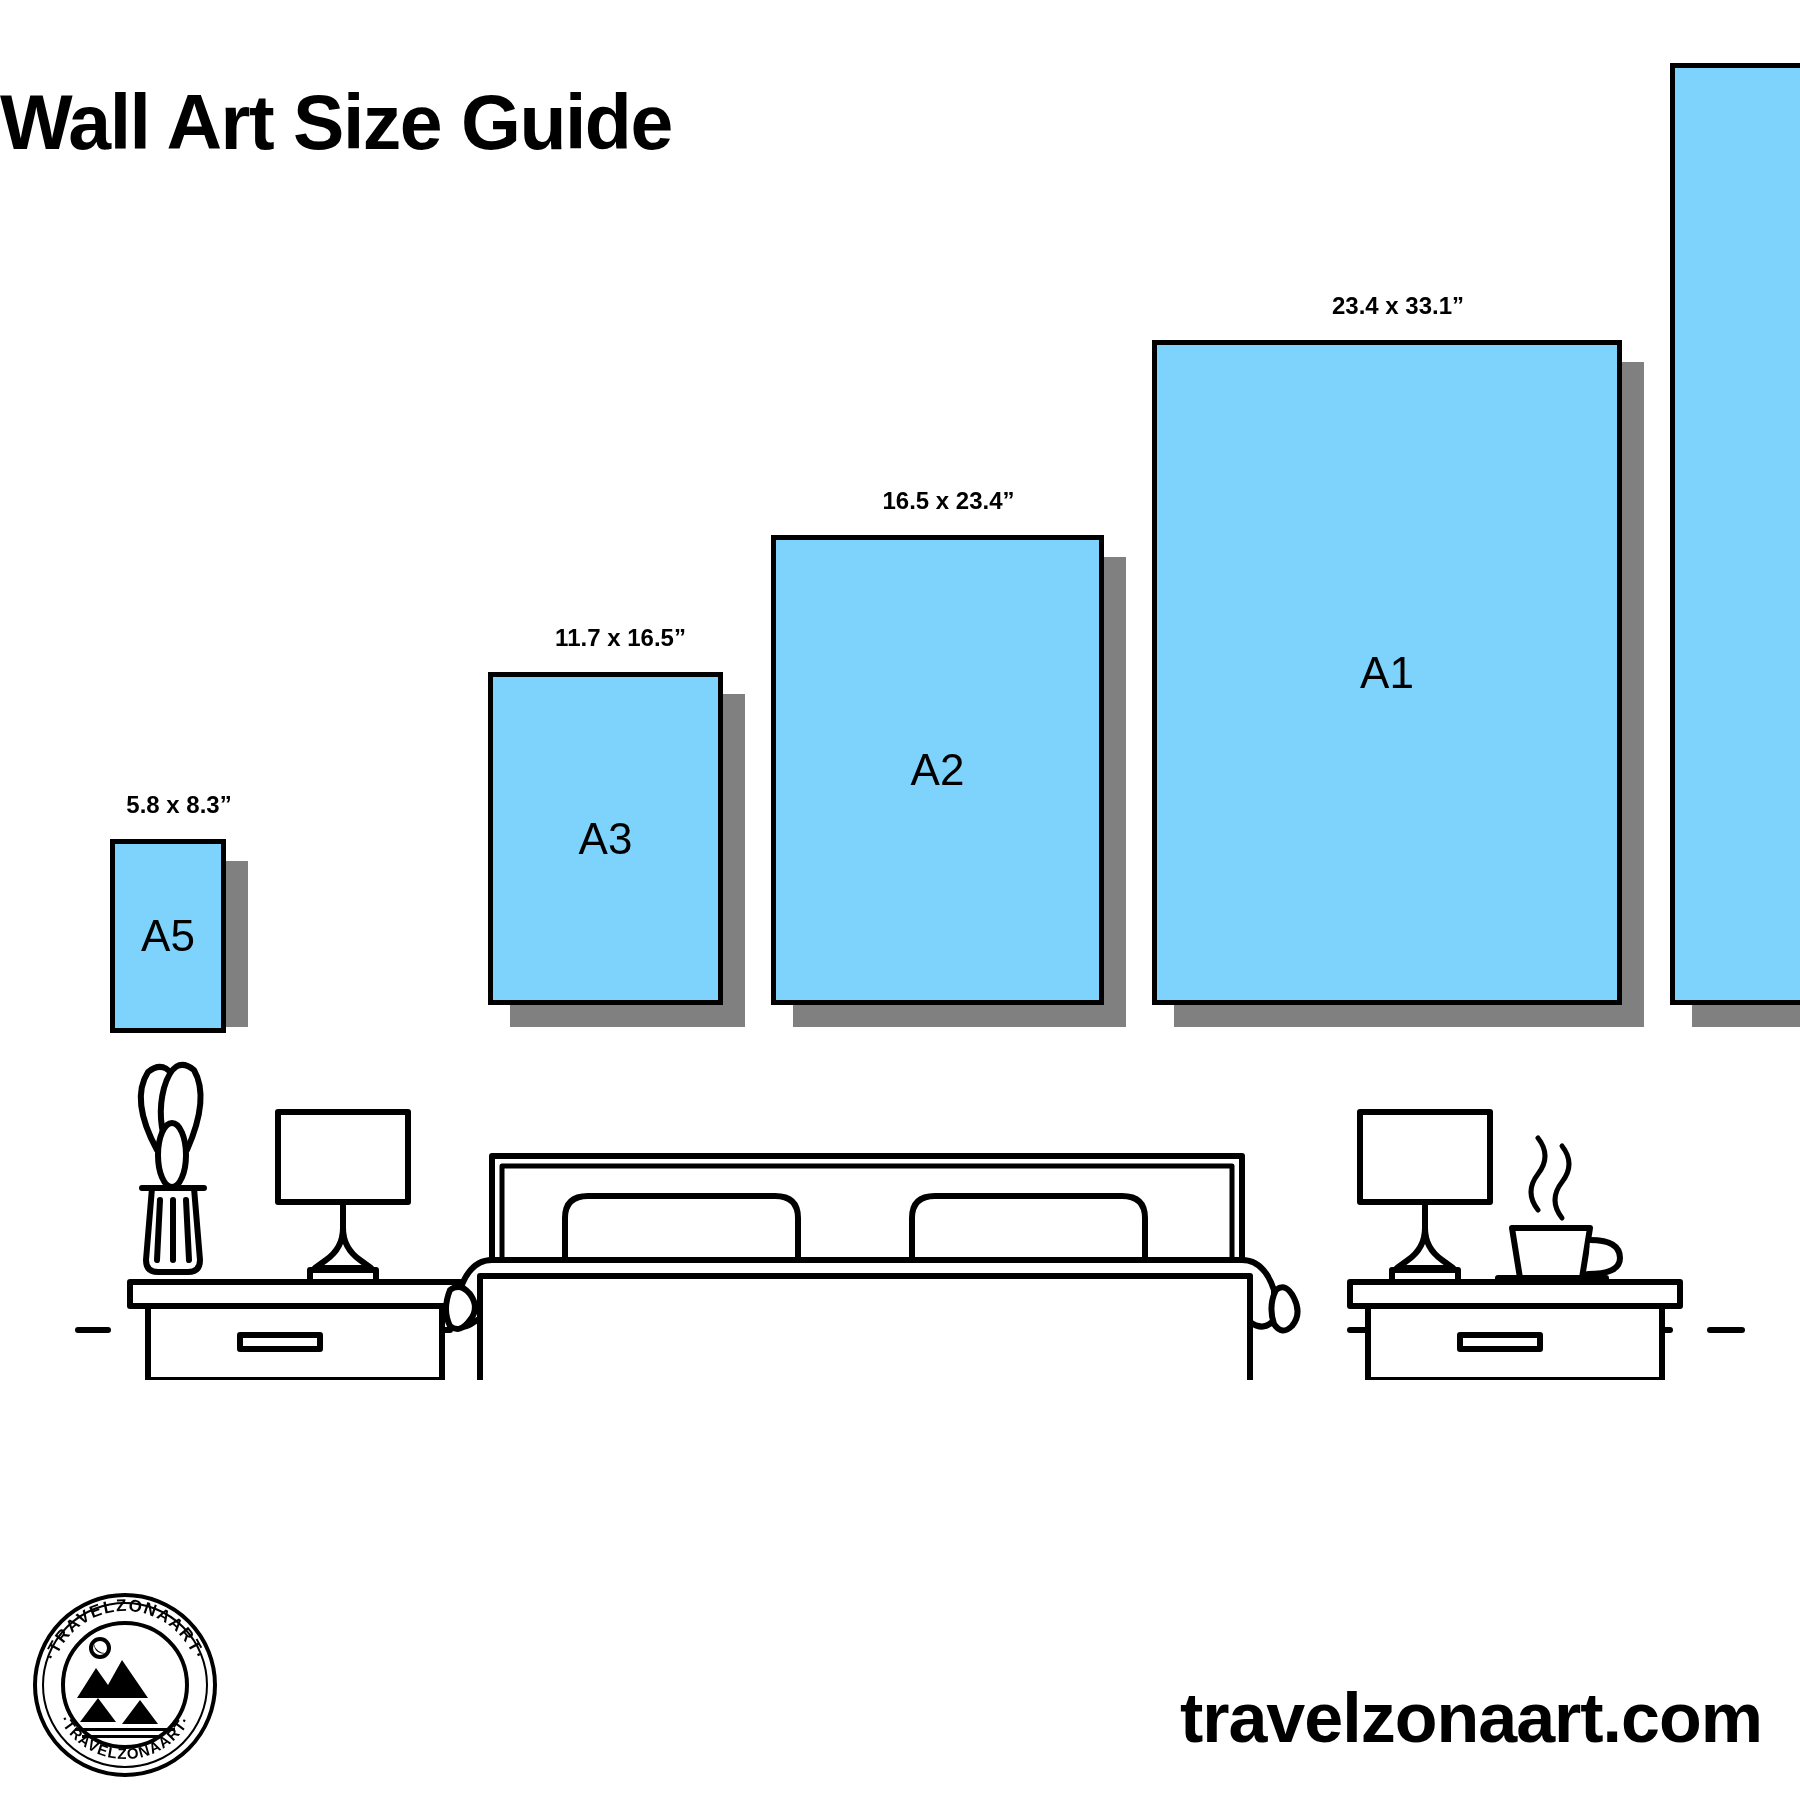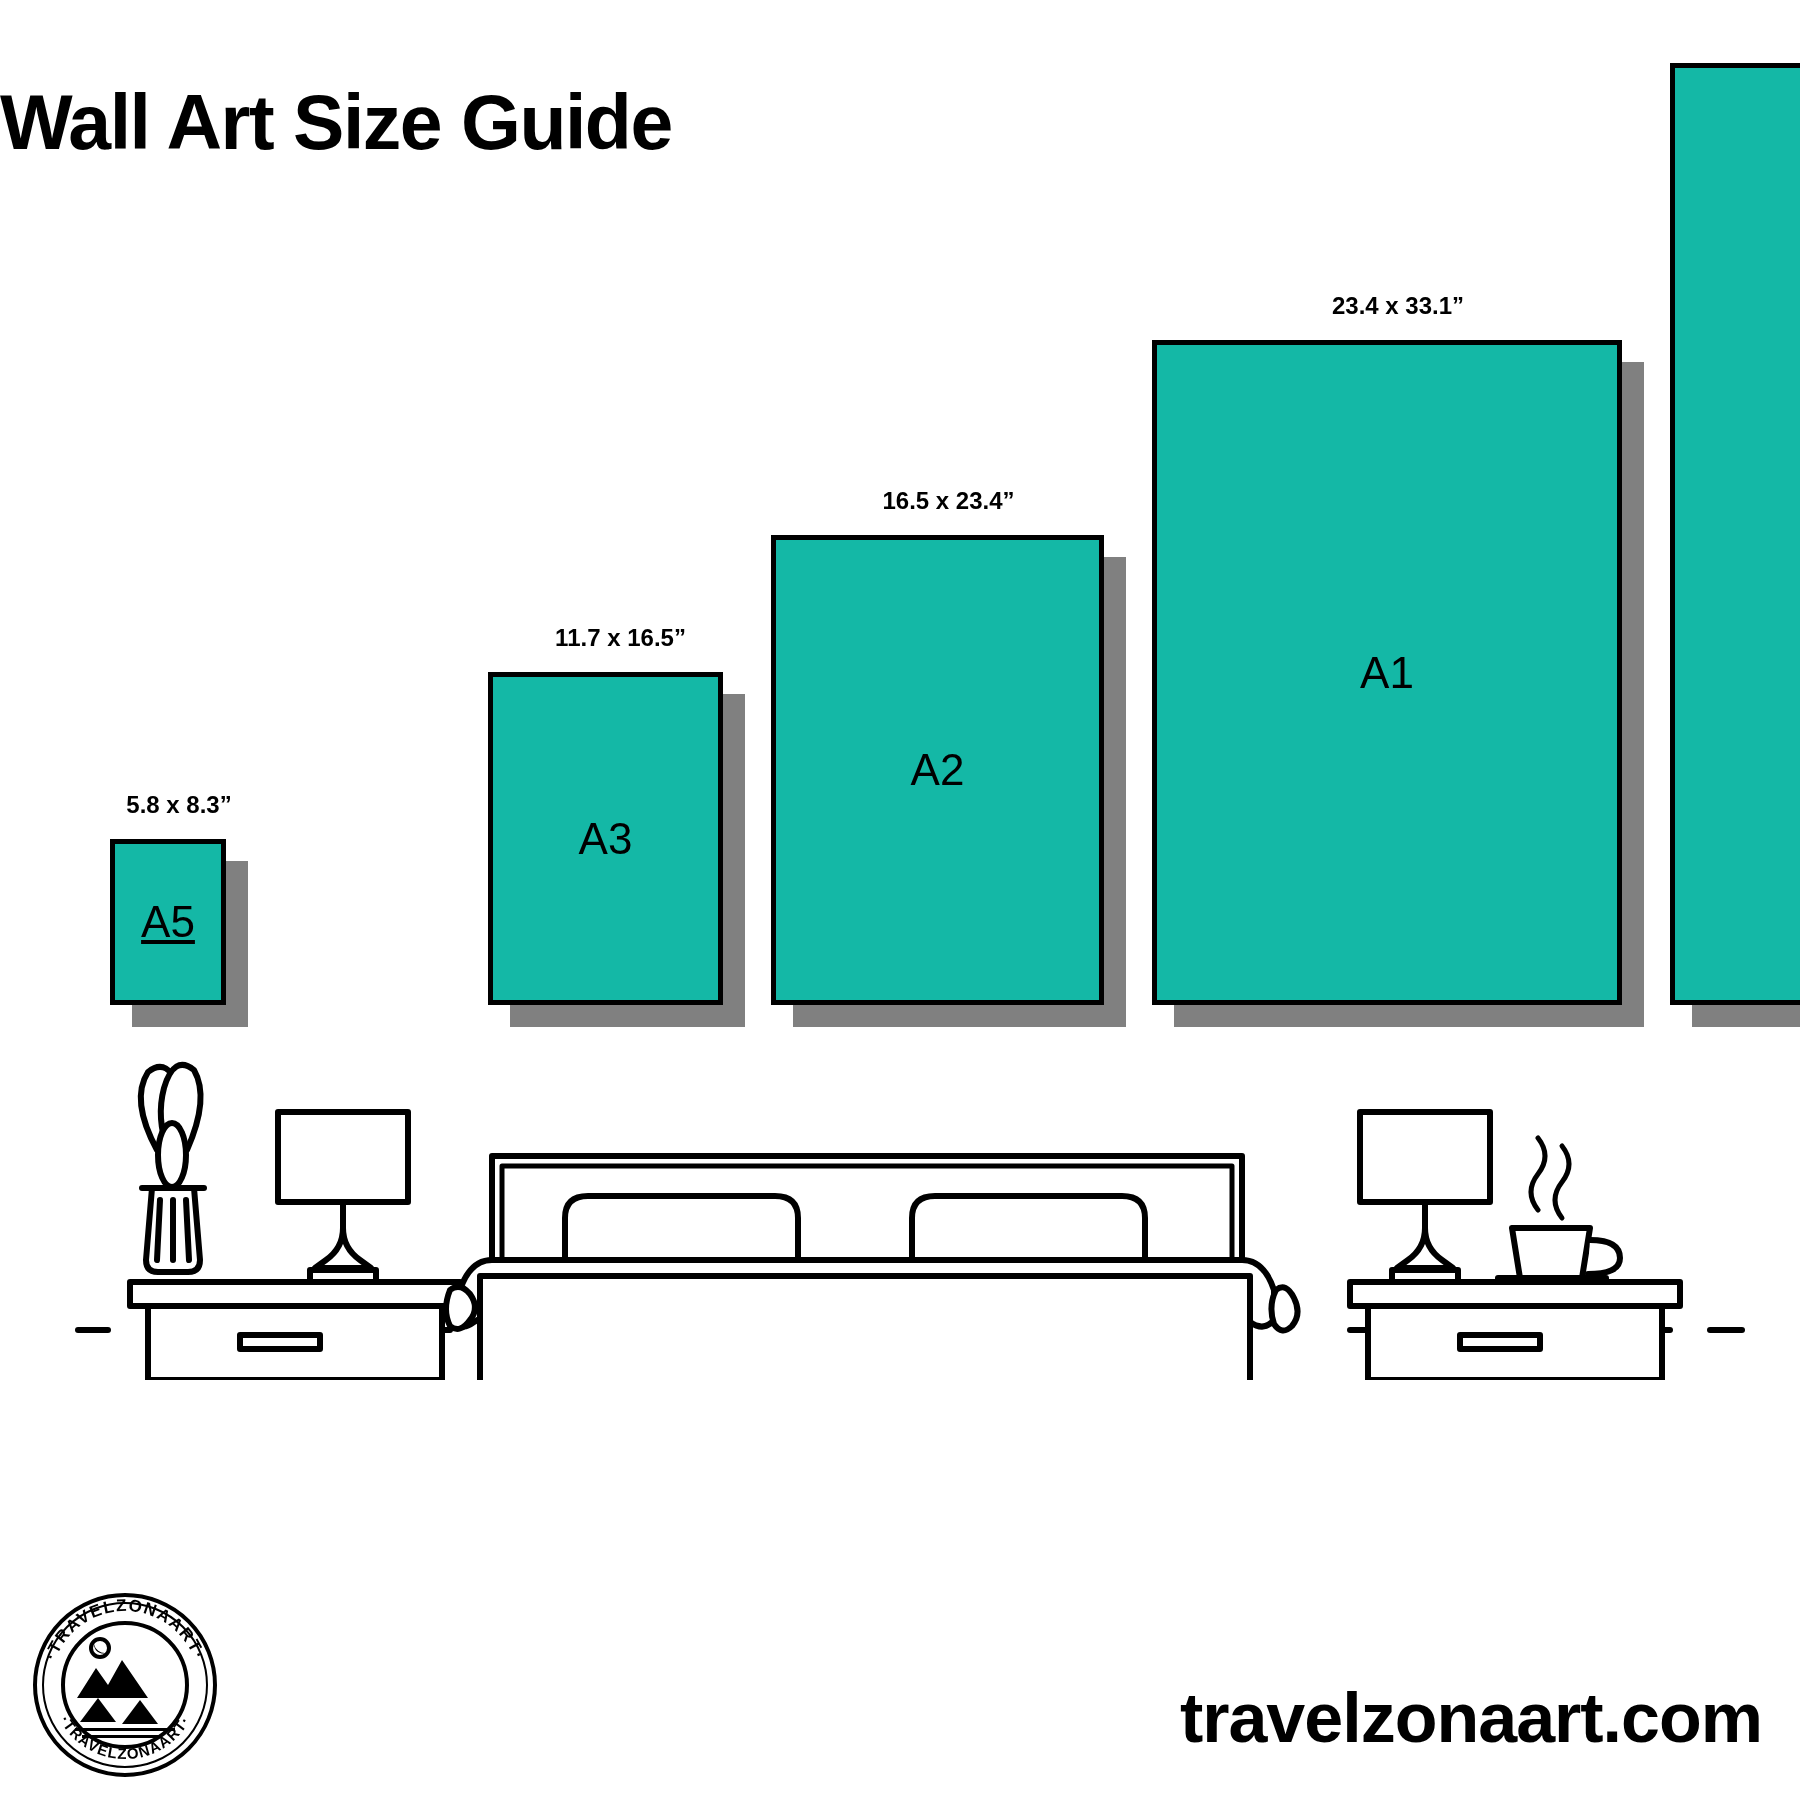--- a/index.html
+++ b/index.html
@@ -47,21 +47,21 @@
     font-weight: bold;
     color: #000000;
     white-space: nowrap;
   }
   .frame-shadow {
     position: absolute;
     background: #808080;
   }
   .frame-box {
     position: absolute;
-    background: #14b8a6;
+    background: #7dd3fc;
     border: 5px solid #000000;
     box-sizing: border-box;
     display: flex;
     align-items: center;
     justify-content: center;
   }
   .frame-name {
     font-size: 44px;
     font-weight: 500;
     color: #000000;
@@ -98,21 +98,21 @@
 </style>
 </head>
 <body>
 
 <div id="page-title">Wall Art Size Guide</div>
 
 <div id="frames">
     <div class="frame-group" style="left: 110px; width: 138px; height: 236px; top: 791px;">
       <div class="frame-label" style="top: 0px;">5.8 x 8.3”</div>
       <div class="frame-shadow" style="left: 22px; top: 70px; width: 116px; height: 166px; background: rgb(128, 128, 128);"></div>
-      <div class="frame-box" style="left: 0px; top: 48px; width: 116px; height: 166px; text-decoration: underline;">
+      <div class="frame-box" style="left: 0px; top: 48px; width: 116px; height: 194px;">
         <span class="frame-name">A5</span>
       </div>
     </div>
     <div class="frame-group" style="left: 488px; width: 257px; height: 403px; top: 624px; padding-left: 8px;">
       <div class="frame-label" style="top: 0px;">11.7 x 16.5”</div>
       <div class="frame-shadow" style="left: 22px; top: 70px; width: 235px; height: 333px; background: rgb(128, 128, 128);"></div>
       <div class="frame-box" style="left: 0px; top: 48px; width: 235px; height: 333px;">
         <span class="frame-name">A3</span>
       </div>
     </div>

